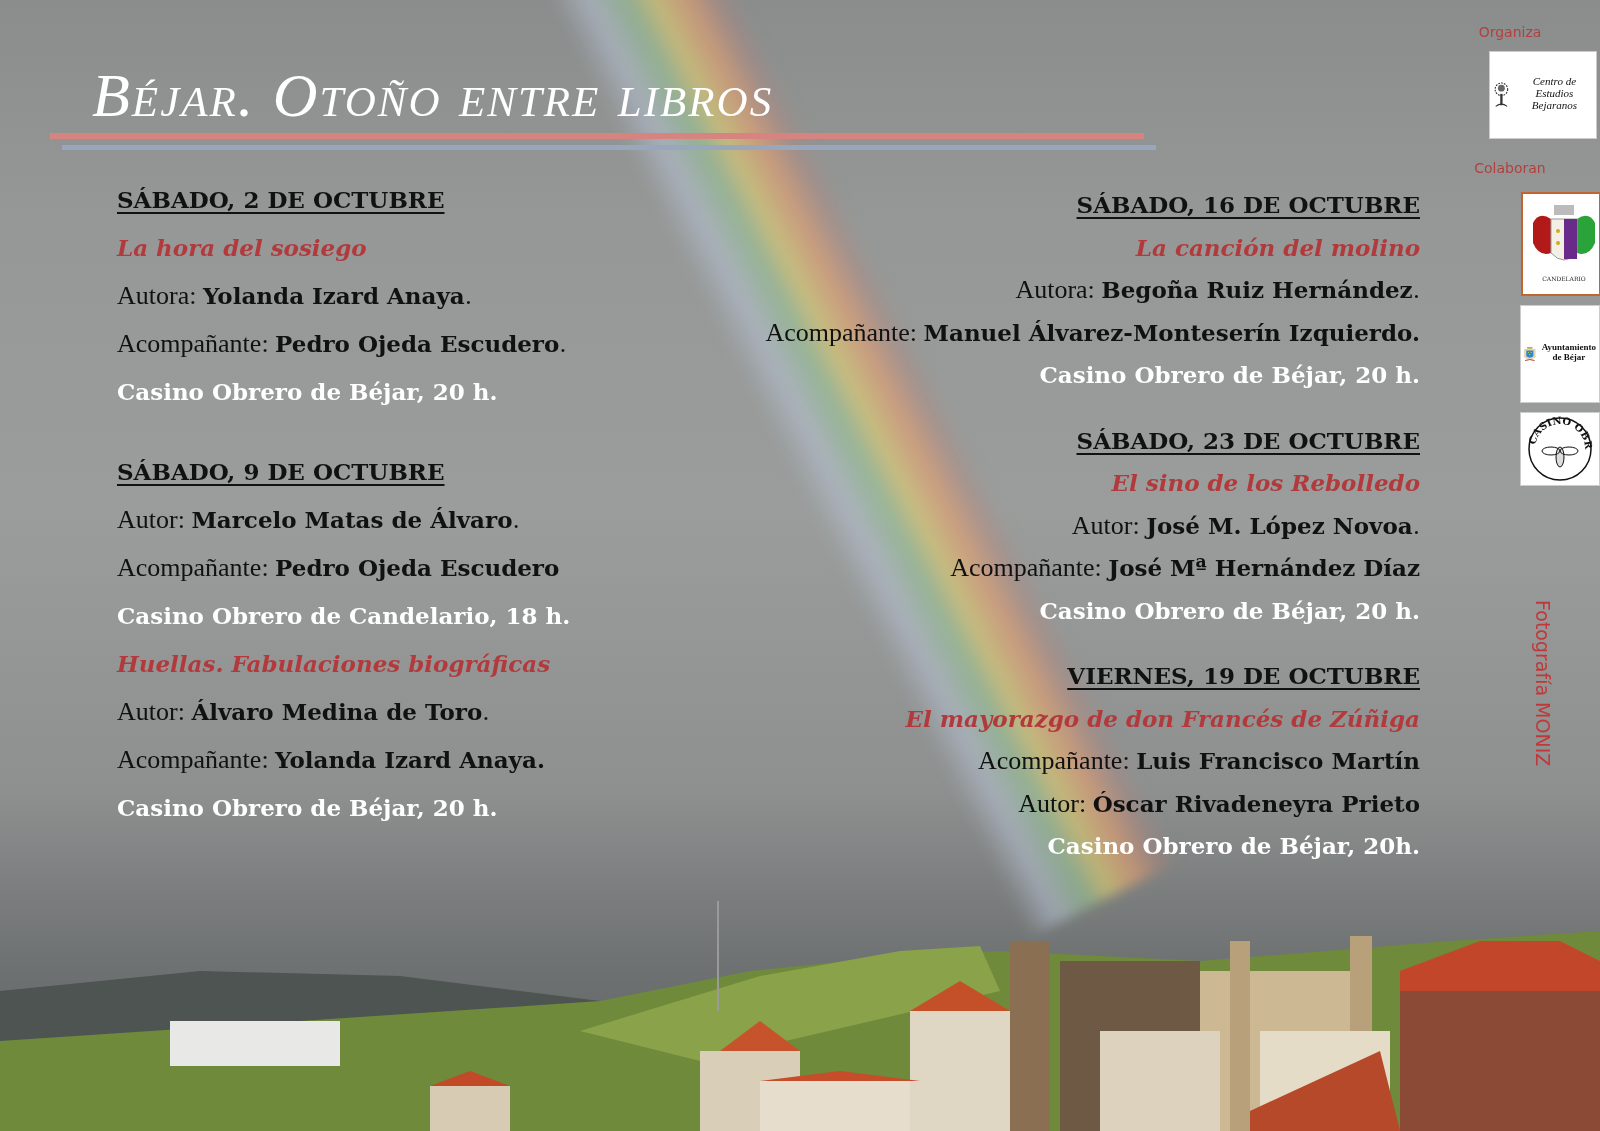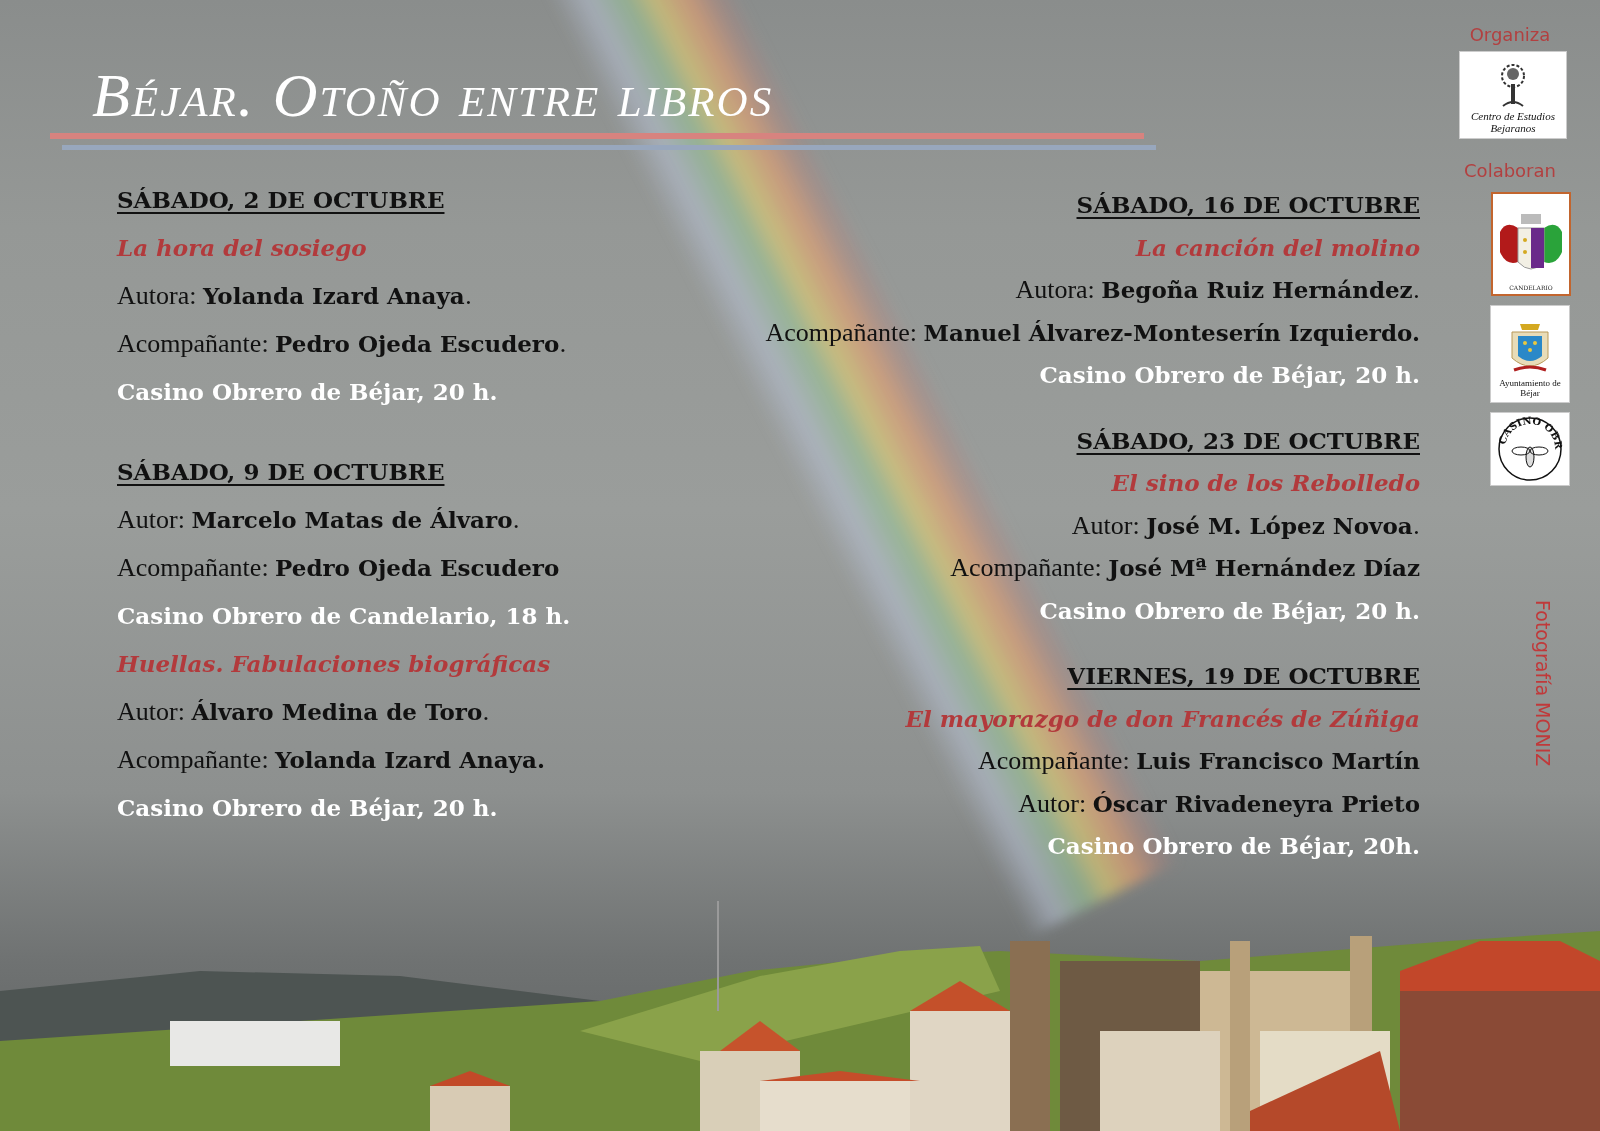--- a/index.html
+++ b/index.html
@@ -22,22 +22,22 @@
   .date { font-family:"DejaVu Serif", serif; font-weight:bold; font-size:23px; color:#111; text-decoration:underline; text-underline-offset:4px; }
   .book { font-family:"DejaVu Serif", serif; font-style:italic; font-weight:bold; font-size:23px; color:#b23a3c; }
   .line { font-size:23px; color:#111; }
   .line .lbl { font-family:"Liberation Serif", serif; font-size:26px; }
   .line .nm { font-weight:bold; }
   .venue { font-weight:bold; font-size:23px; color:#fff; }
   .col-left > div { height:48px; line-height:48px; white-space:nowrap; }
   .col-left .gap { height:32px; }
   .col-right > div { height:42.5px; line-height:42.5px; white-space:nowrap; }
   .col-right .gap { height:23px; }
-  .side-label { font-family:"DejaVu Sans", sans-serif; font-size:18px; color:#b24040; text-align:center; width:110px; }
-  .logo { background:#fff; border:1px solid #ccc; display:flex; flex-direction:column; align-items:center; justify-content:flex-end; }
+  .side-label { font-family:"DejaVu Sans", sans-serif; font-size:14px; color:#b24040; text-align:center; width:110px; }
+  .logo { background:#fff; border:1px solid #ccc; display:flex; flex-direction:row; align-items:center; justify-content:flex-end;margin-left:30px; }
   .photo-credit { position:absolute; left:1532px; top:600px; writing-mode:vertical-rl; font-family:"DejaVu Sans", sans-serif; font-size:19px; color:#c0393a; }
 </style>
 </head>
 <body>
 
 <div class="rainbow"></div>
 
 <svg class="landscape" viewBox="0 0 1600 250" preserveAspectRatio="none">
   <path d="M0 110 L200 90 L400 95 L600 120 L600 250 L0 250Z" fill="#4d5452"></path>
   <path d="M0 160 L300 140 L600 120 L750 90 L900 75 L1000 70 L1200 80 L1450 60 L1600 50 L1600 250 L0 250Z" fill="#6f8a3a"></path>
@@ -137,21 +137,21 @@
 <div class="logo" style="position:absolute;left:1490px;top:305px;width:78px;height:96px;">
   <svg width="60" height="60" viewBox="0 0 60 60">
     <path d="M20 6 L40 6 L38 12 L22 12Z" fill="#d4a820"></path>
     <path d="M12 14 L48 14 L48 40 Q30 56 12 40Z" fill="#e8dcb8" stroke="#b89858"></path>
     <path d="M18 18 L42 18 L42 38 Q30 48 18 38Z" fill="#2a88c8"></path>
     <circle cx="25" cy="25" r="2" fill="#e8c840"></circle>
       <circle cx="35" cy="25" r="2" fill="#e8c840"></circle>
       <circle cx="30" cy="32" r="2" fill="#e8c840"></circle>
     <path d="M14 52 Q30 46 46 52" stroke="#b02020" stroke-width="3" fill="none"></path>
   </svg>
-  <div style="font-family:'Liberation Serif',serif;font-weight:normal;font-size:9px;text-align:center;line-height:10px;padding:0 3px 4px;color:#111;">Ayuntamiento de Béjar</div>
+  <div style="font-family:'Liberation Serif',serif;font-weight:bold;font-size:9px;text-align:center;line-height:10px;padding:0 3px 4px;color:#111;">Ayuntamiento de Béjar</div>
 </div>
 
 <div class="logo" style="position:absolute;left:1490px;top:412px;width:78px;height:72px;justify-content:center;">
   <svg width="70" height="68" viewBox="0 0 70 68">
     <circle cx="35" cy="34" r="31" fill="none" stroke="#111" stroke-width="1.5"></circle>
     <path id="arc" d="M10 34 A25 25 0 0 1 60 34" fill="none"></path>
     <text font-size="10" font-weight="bold" font-family="DejaVu Serif, serif" fill="#111"><textPath href="#arc" startOffset="4">CASINO OBRERO</textPath></text>
     <ellipse cx="35" cy="42" rx="4" ry="10" fill="#ddd" stroke="#111"></ellipse>
     <ellipse cx="26" cy="36" rx="9" ry="4" fill="none" stroke="#111"></ellipse>
     <ellipse cx="44" cy="36" rx="9" ry="4" fill="none" stroke="#111"></ellipse>

